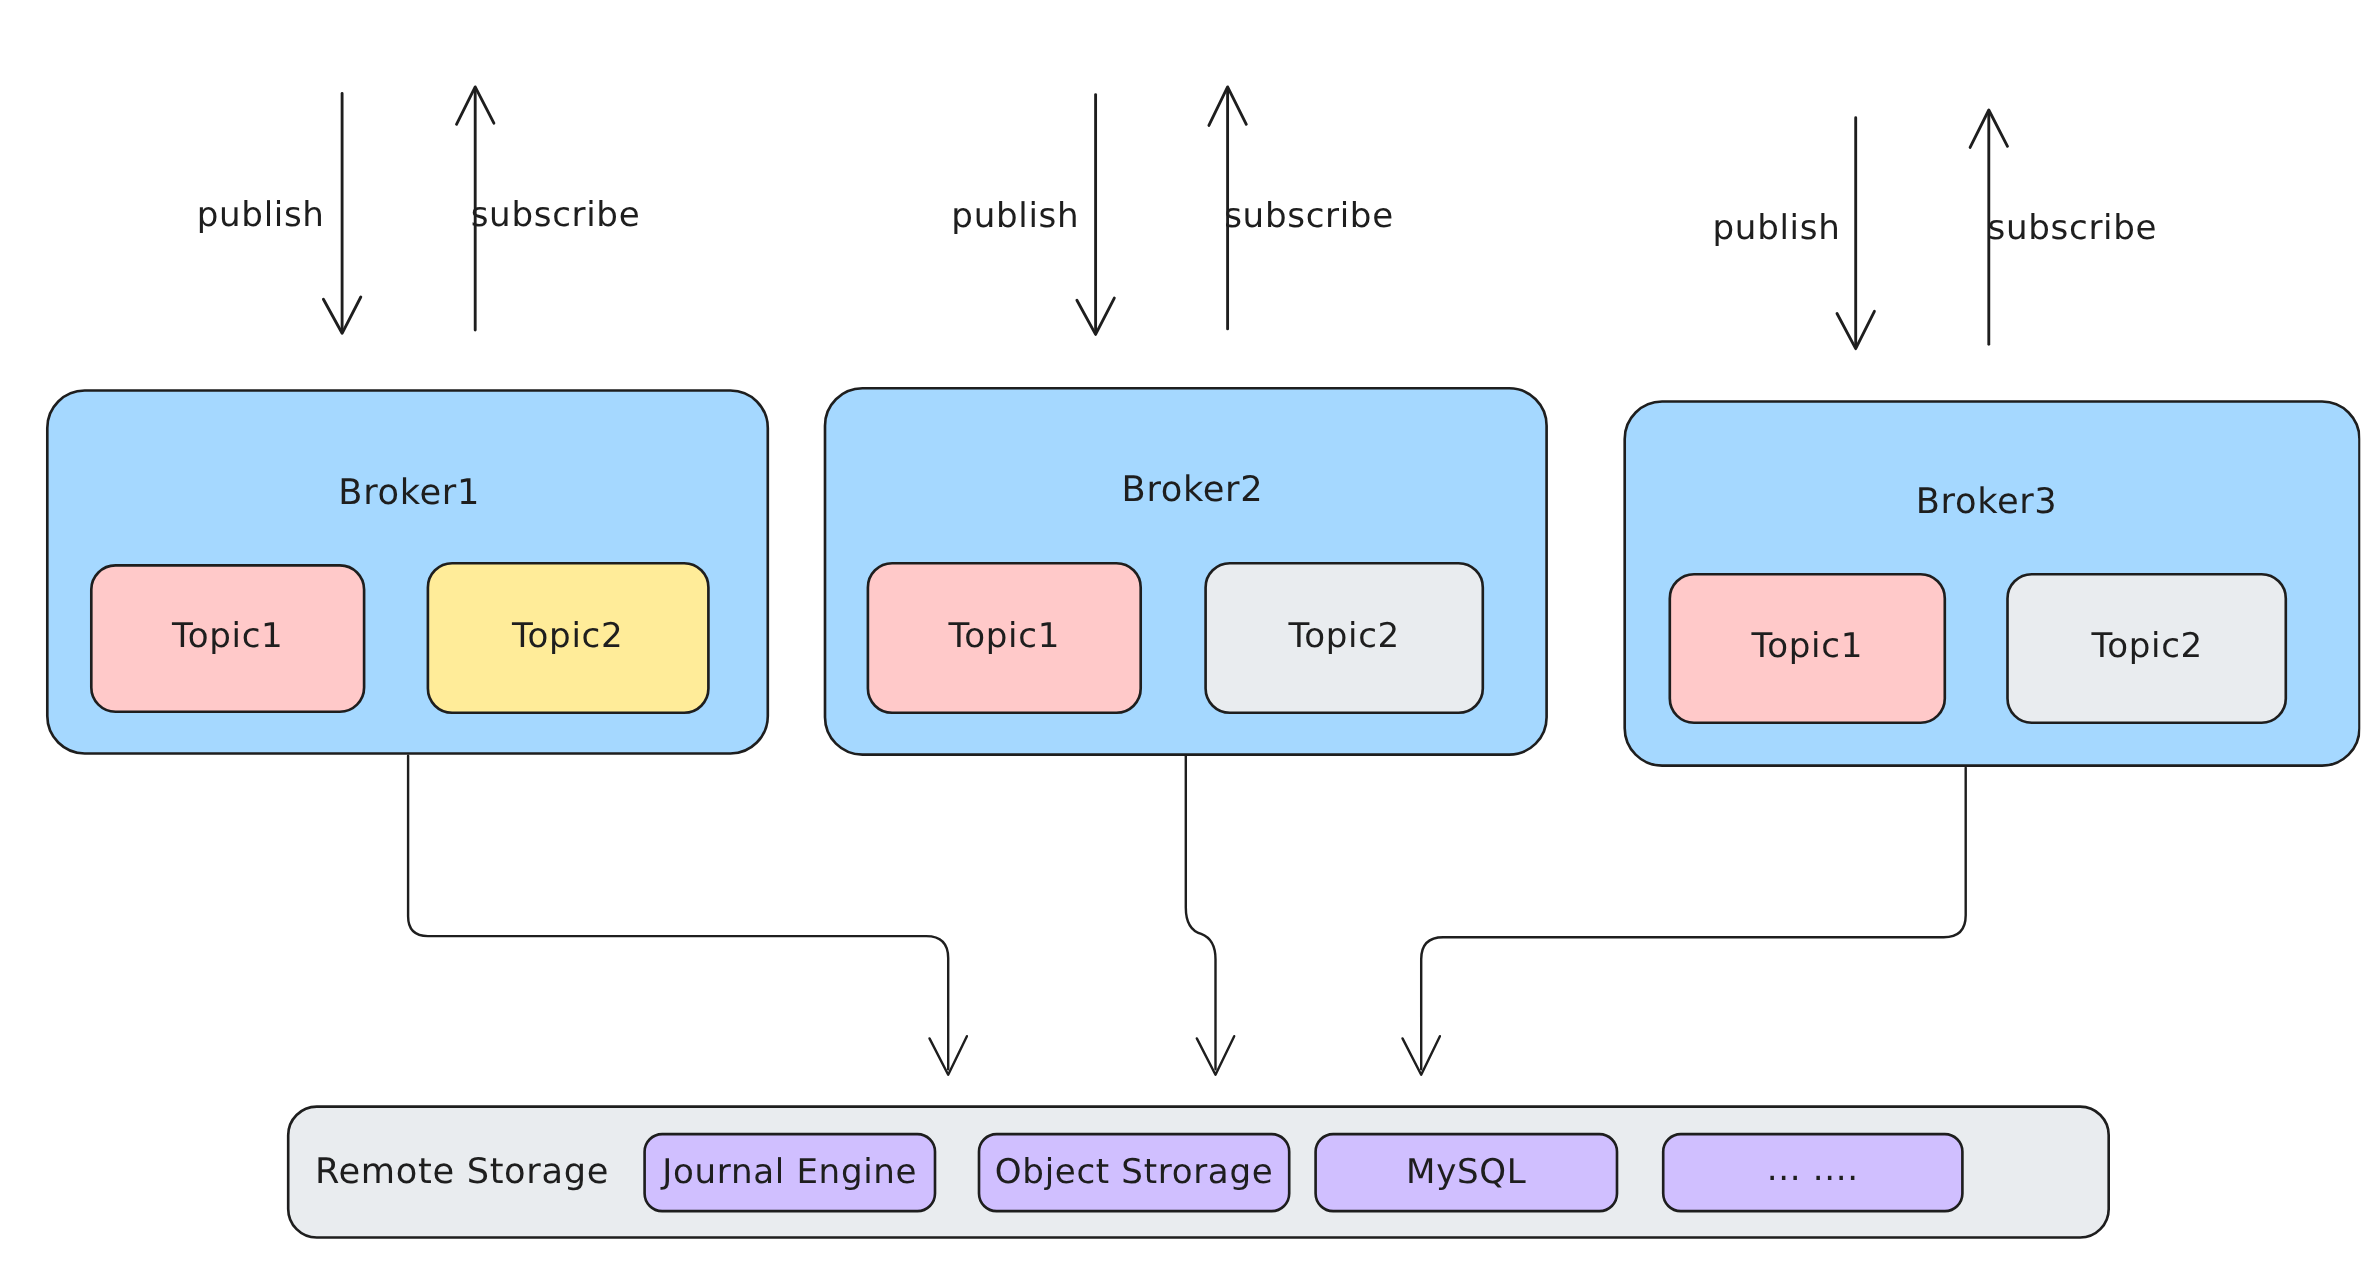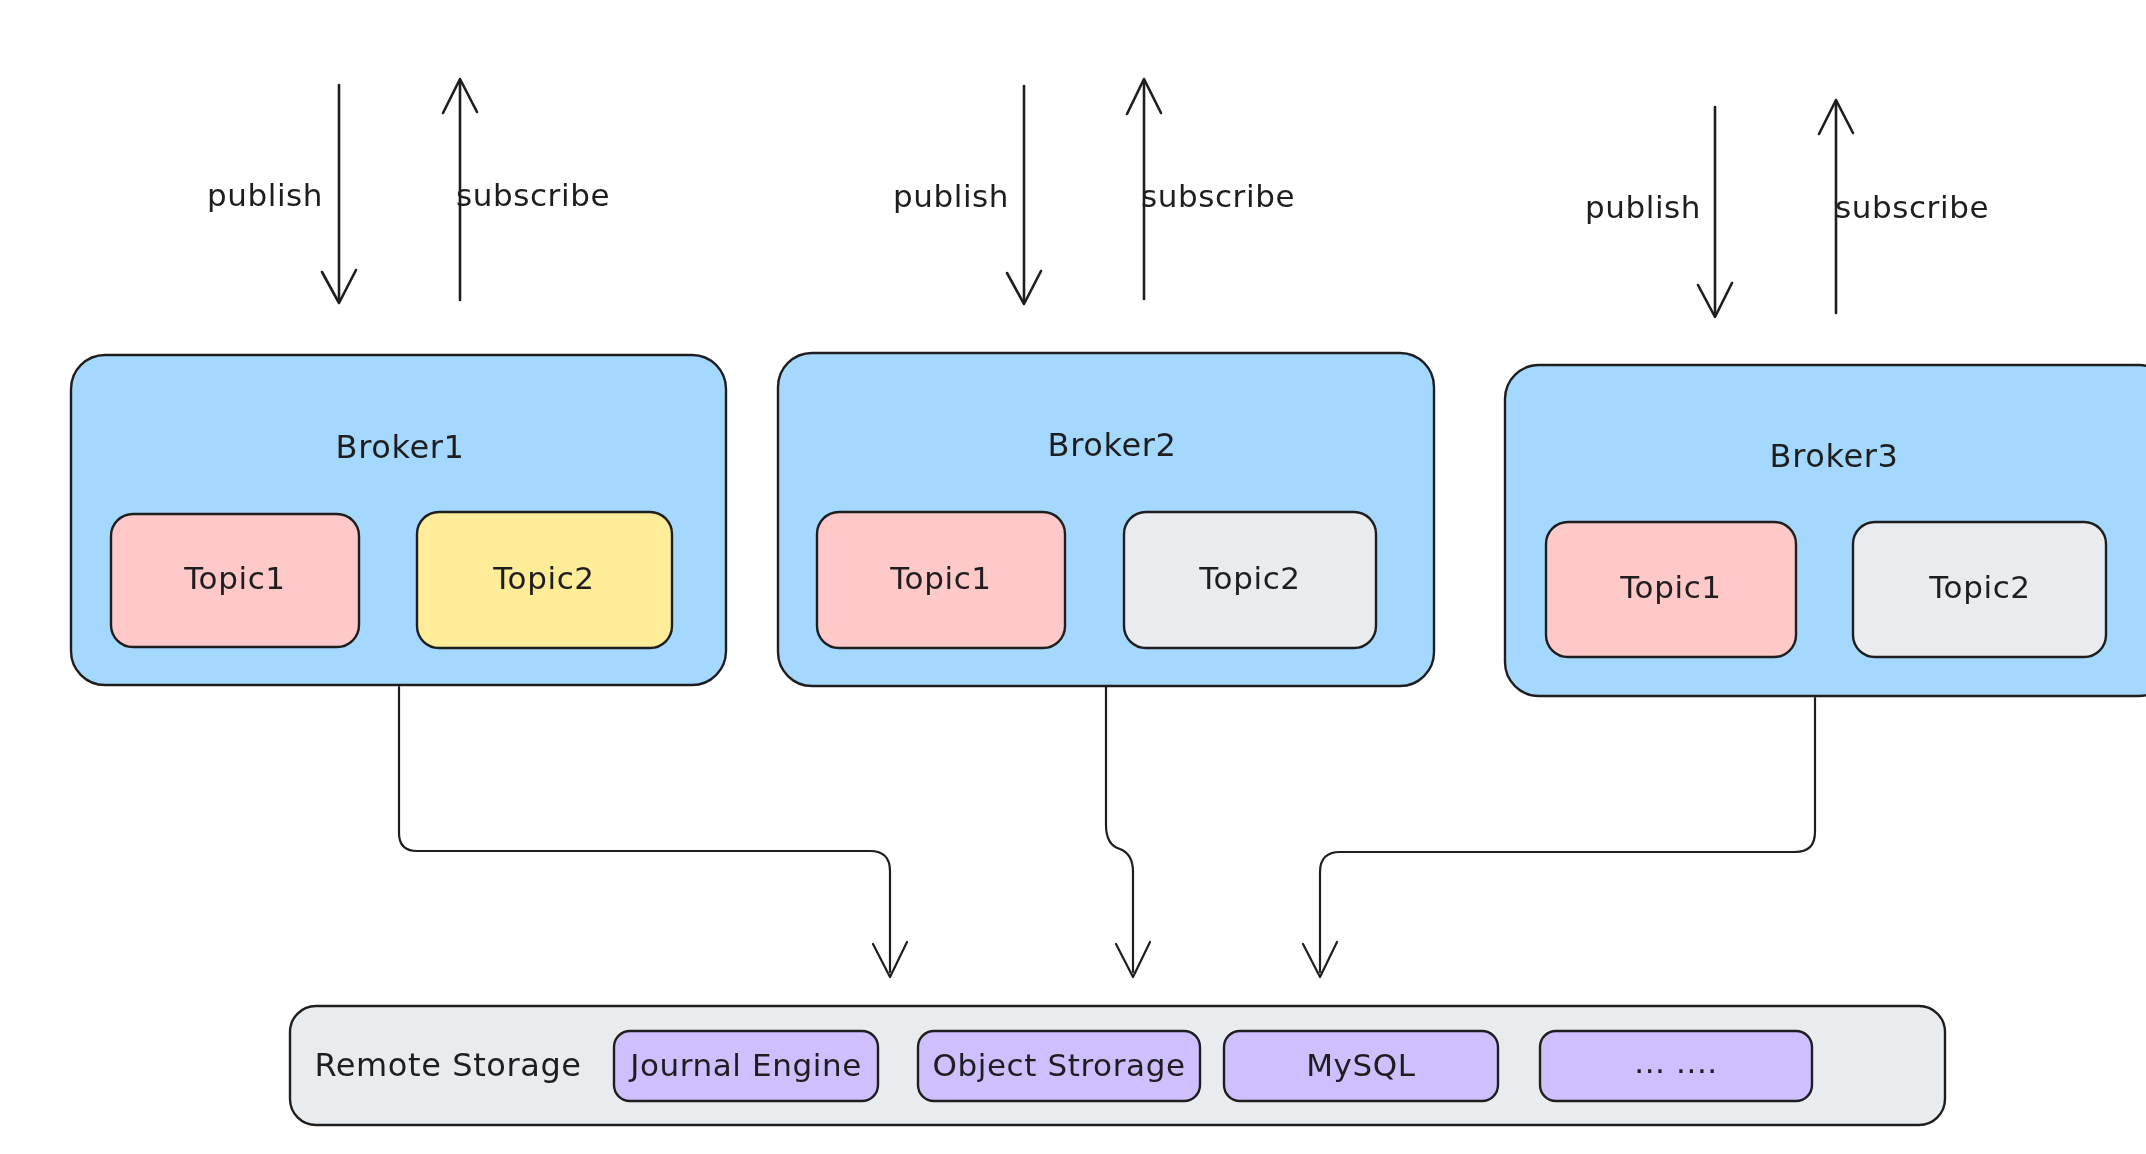--- a/index.html
+++ b/index.html
@@ -12,21 +12,20 @@
     width: 2146px;
     height: 1154px;
     overflow: hidden;
     font-family: "DejaVu Sans", sans-serif;
   }
   #diagram-root {
     position: relative;
     width: 1914px;
     height: 1154px;
     background: #ffffff;
-    margin-left: 28px;
   }
   svg.canvas {
     position: absolute;
     inset: 0;
     width: 2146px;
     height: 1154px;
     display: block;
   }
   .hand-text {
     font-family: "DejaVu Sans", sans-serif;

